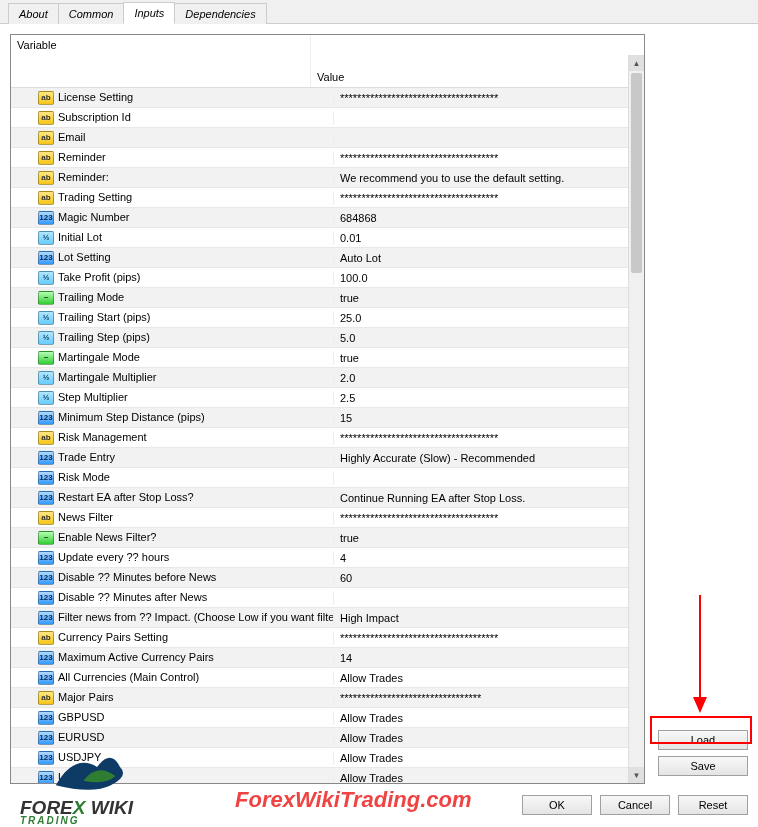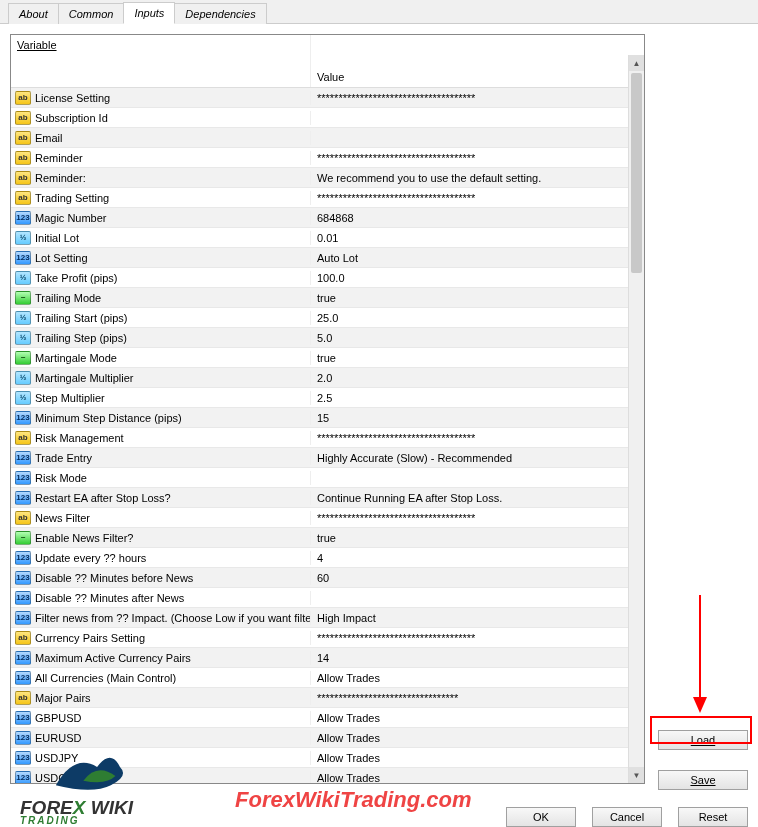--- a/index.html
+++ b/index.html
@@ -52,44 +52,45 @@
     .thead {
       display: flex;
       background: #fff;
       border-bottom: 1px solid #ddd;
     }
     .th {
       padding: 4px 6px;
       font-weight: normal;
       border-right: 1px solid #eee;
     }
-    .th.var { width: 300px; text-decoration: underline; }
+    .th.var { width: 300px; }
     .th.val { flex: 1; margin-top: 32px; }
     .tbody {
       flex: 1;
       overflow-y: hidden;
       position: relative;
     }
     .row {
       display: flex;
       height: 20px;
       align-items: center;
       border-bottom: 1px solid #e8e8e8;
     }
     .row.odd { background: #f2f2f2; }
     .cell-var {
       width: 300px;
       display: flex;
-      align-items: center;
+      align-items: flex-start;
       padding-left: 4px;
       gap: 4px;
       border-right: 1px solid #eee;
       white-space: nowrap;
       overflow: hidden;
       text-overflow: ellipsis;
+      margin-left: 23px;
     }
     .cell-val {
       flex: 1;
       padding-left: 6px;
       white-space: nowrap;
       overflow: hidden;
       text-overflow: ellipsis;
     }
     .icon {
       width: 16px;
@@ -129,38 +130,37 @@
       height: 200px;
       background: #c8c8c8;
       border-radius: 2px;
     }
     .side-buttons {
       position: absolute;
       right: 10px;
       top: 730px;
       display: flex;
       flex-direction: column;
-      gap: 20px;
+      gap: 6px;
       width: 90px;
-      text-decoration: underline;
     }
     .btn {
       border: 1px solid #a0a0a0;
       background: linear-gradient(#f8f8f8, #e4e4e4);
       padding: 3px 0;
       text-align: center;
       cursor: pointer;
       font-size: 11px;
     }
     .bottom-buttons {
       position: absolute;
-      bottom: 0;
+      bottom: 12px;
       right: 10px;
       display: flex;
-      gap: 16px;
+      gap: 8px;
     }
     .bottom-buttons .btn { width: 70px; }
     .highlight-box {
       position: absolute;
       border: 2px solid #ff0000;
       pointer-events: none;
     }
     .arrow {
       position: absolute;
       pointer-events: none;

